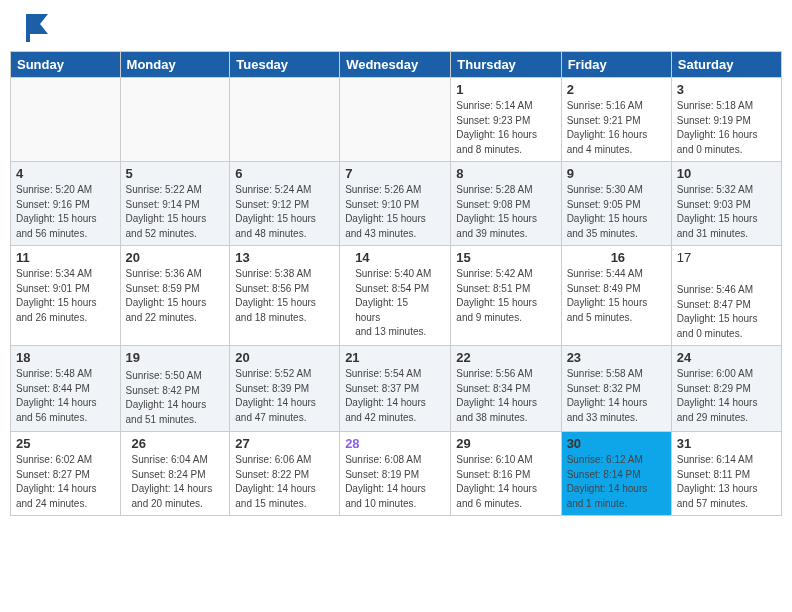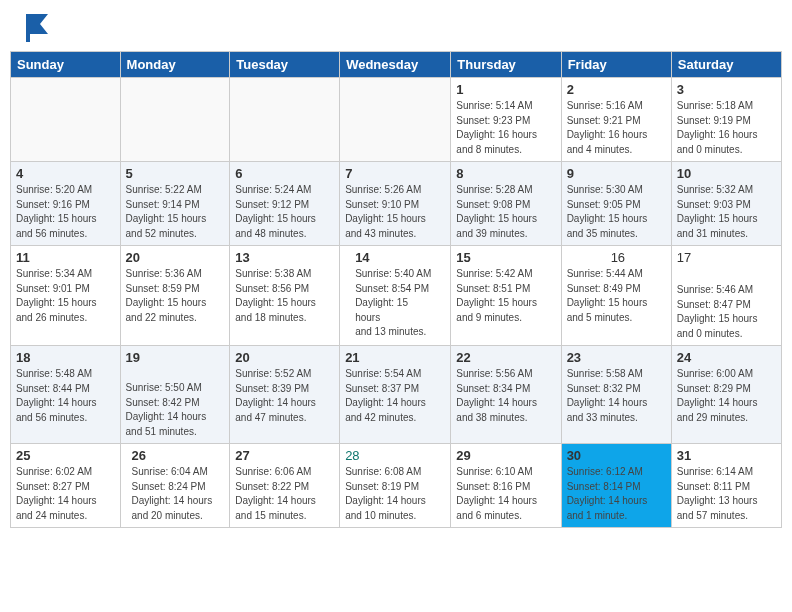--- a/index.html
+++ b/index.html
@@ -163,21 +163,21 @@
 and 13 minutes.</div>
           </td>
           <td style="vertical-align: top; border: 1px solid rgb(204, 204, 204); padding: 4px 5px; width: 113px; min-height: 80px; background: rgb(255, 255, 255);">
             <span style="font-size: 13px; font-weight: bold; color: rgb(51, 51, 51); display: block; margin-bottom: 2px;">15</span>
             <div style="font-size: 10px; color: rgb(68, 68, 68); line-height: 1.45; white-space: pre-line;">Sunrise: 5:42 AM
 Sunset: 8:51 PM
 Daylight: 15 hours
 and 9 minutes.</div>
           </td>
           <td style="vertical-align: top; border: 1px solid rgb(204, 204, 204); padding: 4px 5px; width: 113px; min-height: 80px; background: rgb(255, 255, 255);">
-            <span style="font-size: 13px; font-weight: normal; color: rgb(51, 51, 51); display: block; margin-bottom: 2px; margin-left: 44px;">16</span>
+            <span style="font-size: 13px; font-weight: bold; color: rgb(51, 51, 51); display: block; margin-bottom: 2px; margin-left: 44px;">16</span>
             <div style="font-size: 10px; color: rgb(68, 68, 68); line-height: 1.45; white-space: pre-line;">Sunrise: 5:44 AM
 Sunset: 8:49 PM
 Daylight: 15 hours
 and 5 minutes.</div>
           </td>
           <td style="vertical-align: top; border: 1px solid rgb(204, 204, 204); padding: 4px 5px; width: 113px; min-height: 80px; background: rgb(255, 255, 255);">
             <span style="font-size: 13px; font-weight: normal; color: rgb(51, 51, 51); display: block; margin-bottom: 18px;">17</span>
             <div style="font-size: 10px; color: rgb(68, 68, 68); line-height: 1.45; white-space: pre-line;">Sunrise: 5:46 AM
 Sunset: 8:47 PM
 Daylight: 15 hours
@@ -186,21 +186,21 @@
         </tr>
         <tr>
           <td style="vertical-align: top; border: 1px solid rgb(204, 204, 204); padding: 4px 5px; width: 113px; min-height: 80px; background: rgb(240, 244, 249);">
             <span style="font-size: 13px; font-weight: bold; color: rgb(51, 51, 51); display: block; margin-bottom: 2px;">18</span>
             <div style="font-size: 10px; color: rgb(68, 68, 68); line-height: 1.45; white-space: pre-line;">Sunrise: 5:48 AM
 Sunset: 8:44 PM
 Daylight: 14 hours
 and 56 minutes.</div>
           </td>
           <td style="vertical-align: top; border: 1px solid rgb(204, 204, 204); padding: 4px 5px; width: 113px; min-height: 80px; background: rgb(240, 244, 249);">
-            <span style="font-size: 13px; font-weight: bold; color: rgb(51, 51, 51); display: block; margin-bottom: 16px;">19</span>
+            <span style="font-size: 13px; font-weight: bold; color: rgb(51, 51, 51); display: block; margin-bottom: 4px;">19</span>
             <div style="font-size: 10px; color: rgb(68, 68, 68); line-height: 1.45; white-space: pre-line;">Sunrise: 5:50 AM
 Sunset: 8:42 PM
 Daylight: 14 hours
 and 51 minutes.</div>
           </td>
           <td style="vertical-align: top; border: 1px solid rgb(204, 204, 204); padding: 4px 5px; width: 113px; min-height: 80px; background: rgb(240, 244, 249);">
             <span style="font-size: 13px; font-weight: bold; color: rgb(51, 51, 51); display: block; margin-bottom: 2px;">20</span>
             <div style="font-size: 10px; color: rgb(68, 68, 68); line-height: 1.45; white-space: pre-line;">Sunrise: 5:52 AM
 Sunset: 8:39 PM
 Daylight: 14 hours
@@ -251,21 +251,21 @@
 and 20 minutes.</div>
           </td>
           <td style="vertical-align: top; border: 1px solid rgb(204, 204, 204); padding: 4px 5px; width: 113px; min-height: 80px; background: rgb(255, 255, 255);">
             <span style="font-size: 13px; font-weight: bold; color: rgb(51, 51, 51); display: block; margin-bottom: 2px;">27</span>
             <div style="font-size: 10px; color: rgb(68, 68, 68); line-height: 1.45; white-space: pre-line;">Sunrise: 6:06 AM
 Sunset: 8:22 PM
 Daylight: 14 hours
 and 15 minutes.</div>
           </td>
           <td style="vertical-align: top; border: 1px solid rgb(204, 204, 204); padding: 4px 5px; width: 113px; min-height: 80px; background: rgb(255, 255, 255);">
-            <span style="font-size: 13px; font-weight: normal; color: #0f766e; display: block; margin-bottom: 2px;">28</span>
+            <span style="font-size: 13px; font-weight: bold; color: #8b5cf6; display: block; margin-bottom: 2px;">28</span>
             <div style="font-size: 10px; color: rgb(68, 68, 68); line-height: 1.45; white-space: pre-line;">Sunrise: 6:08 AM
 Sunset: 8:19 PM
 Daylight: 14 hours
 and 10 minutes.</div>
           </td>
           <td style="vertical-align: top; border: 1px solid rgb(204, 204, 204); padding: 4px 5px; width: 113px; min-height: 80px; background: rgb(255, 255, 255);">
             <span style="font-size: 13px; font-weight: bold; color: rgb(51, 51, 51); display: block; margin-bottom: 2px;">29</span>
             <div style="font-size: 10px; color: rgb(68, 68, 68); line-height: 1.45; white-space: pre-line;">Sunrise: 6:10 AM
 Sunset: 8:16 PM
 Daylight: 14 hours

